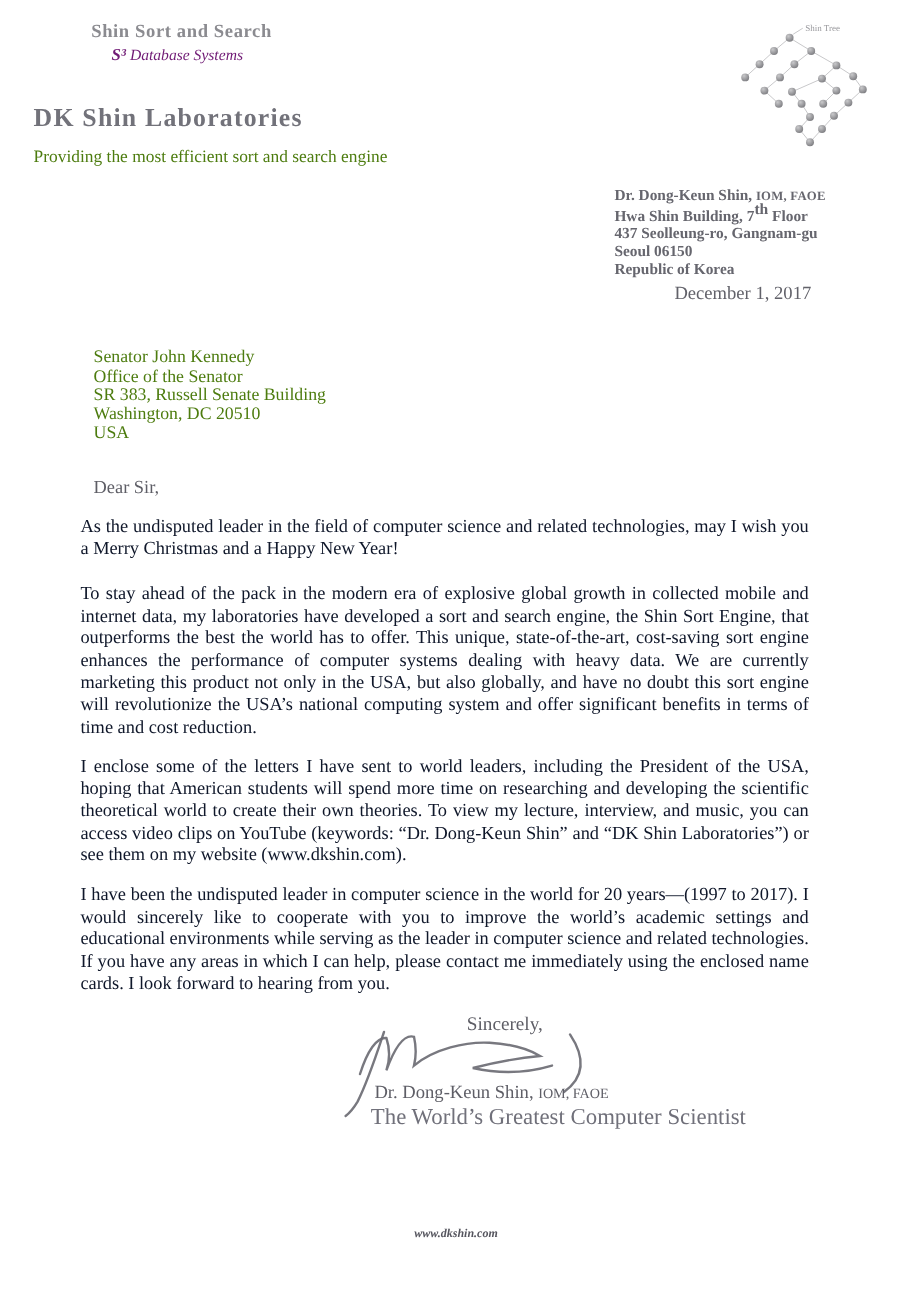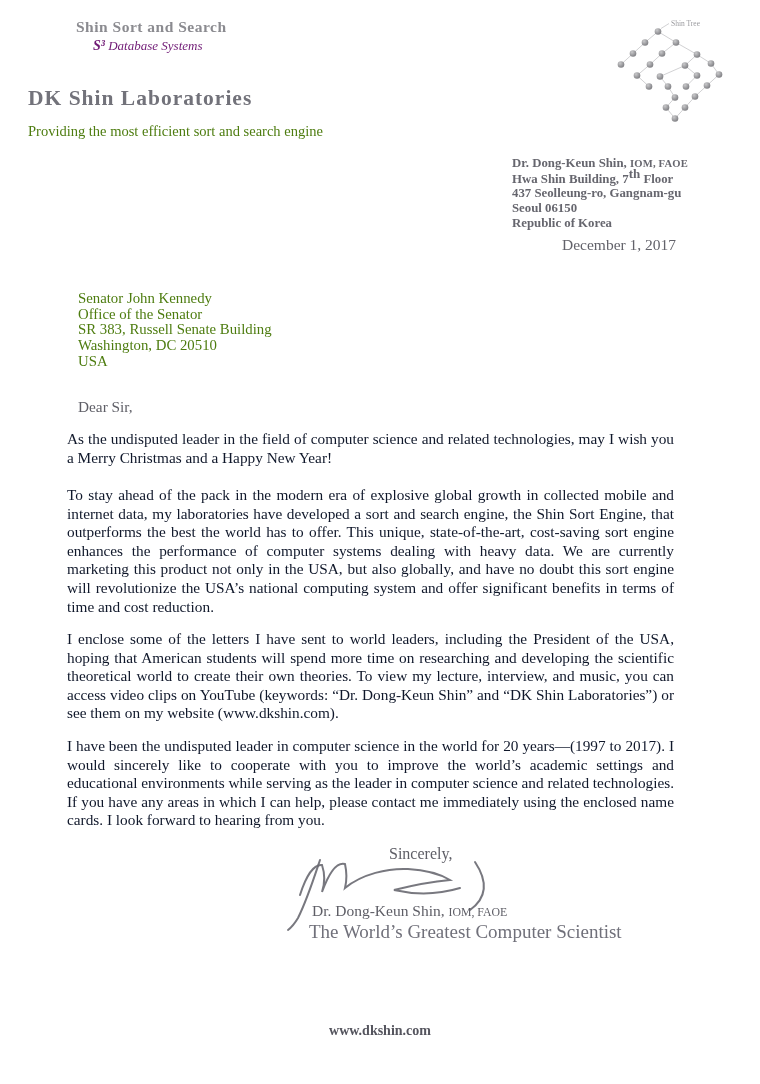--- a/index.html
+++ b/index.html
@@ -56,21 +56,21 @@
   
   .valediction { position: absolute; left: 389px; top: 845px; font-size: 16px; }
   .signature-svg { position: absolute; left: 270px; top: 852px; width: 230px; height: 85px; }
   .signature-svg path { fill: none; stroke: #696971; stroke-width: 2; stroke-linecap: round; opacity: .9; }
   .signer { position: absolute; left: 312px; top: 902px; font-size: 15.5px; color: #5e5e66; }
   .signer .honors2 { font-size: 11.8px; }
   .signer-title { position: absolute; left: 309px; top: 921px; font-size: 19px; color: #70707a; }
   
   .footer {
     position: absolute; left: 0; right: 0; top: 1023px; text-align: center;
-    font-size: 14px; font-weight: bold; color: #55555e;
+    font-size: 10px; font-weight: bold; font-style: italic; color: #55555e;
   }
   .tree-line { stroke: #b2b2b5; stroke-width: .6; }
   .tree-dot { fill: url(#dotGrad); }
 </style>
 </head>
 <body>
 
 <div class="page">
 
   <div class="brand">

